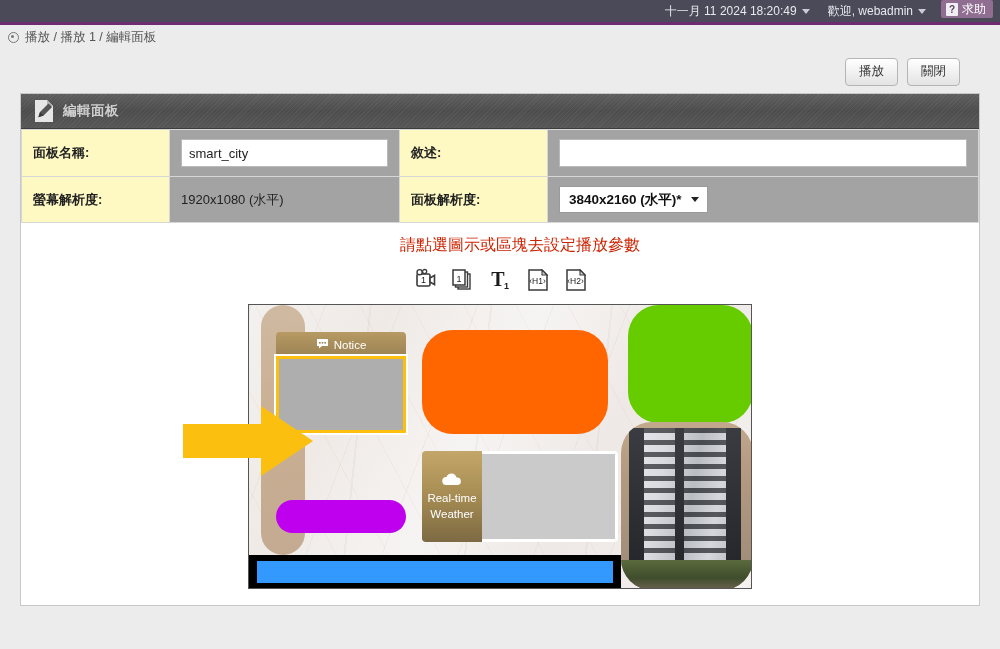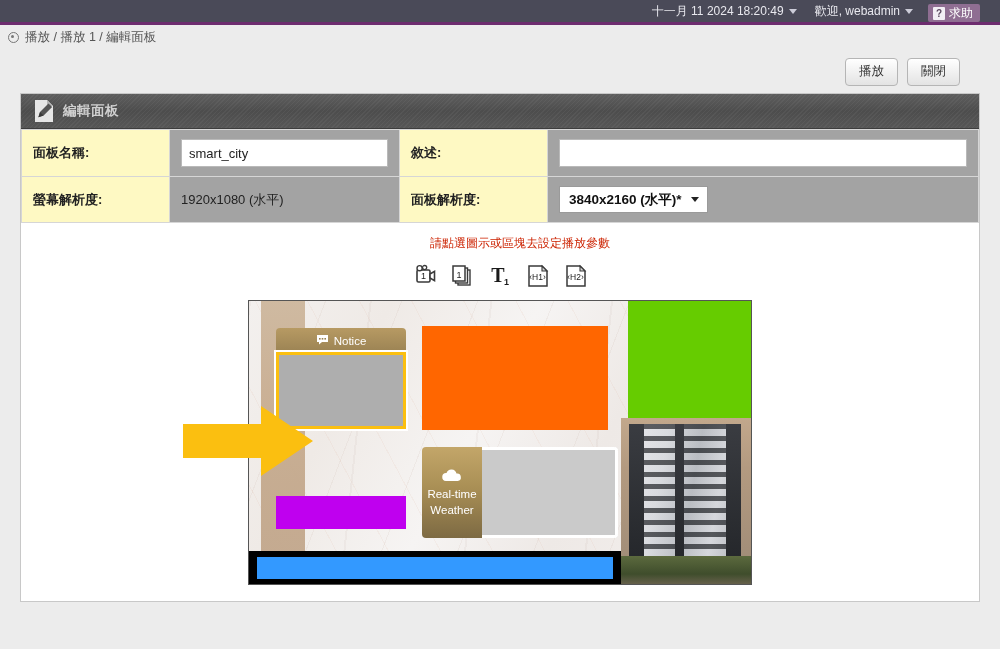--- a/index.html
+++ b/index.html
@@ -9,23 +9,23 @@
     background: #ececec;
     font-family: "Liberation Sans", "DejaVu Sans", sans-serif;
     overflow: hidden;
   }
 
   
   #topbar {
     height: 22px;
     background: #4a4a58;
     display: flex;
-    align-items: flex-end;
+    align-items: flex-start;
     justify-content: flex-end;
-    padding: 0 17px 0 0;
+    padding: 0 4px 0 0;
     color: #e8e8ee;
     font-size: 12px;
     position: relative;
     z-index: 5;
   }
   .tb-item {
     display: flex; align-items: center; gap: 5px;
     padding: 0 9px; height: 22px;
     white-space: nowrap;
   }
@@ -161,21 +161,21 @@
   }
 
   
   #editor-area {
     background: #fff;
     padding: 12px 0 16px;
     display: flex; flex-direction: column; align-items: center;
   }
   #hint-text {
     color: #cc2200;
-    font-size: 12px;
+    font-size: 16px;
     margin-bottom: 11px;
     margin-left: 40px;
   }
   #icon-toolbar {
     display: flex; align-items: center; gap: 12px;
     margin-bottom: 11px;
   }
   .tool-ic { width: 26px; height: 26px; cursor: pointer; display:block; }
 
   
@@ -186,21 +186,21 @@
     overflow: hidden;
     background: linear-gradient(118deg,#f3f0ee 0%,#efeae6 22%,#f6f4f3 45%,#eee9e6 66%,#f4f1ef 100%);
   }
   #marble {
     position:absolute; inset:0;
     background:
       repeating-linear-gradient(62deg, rgba(222,180,160,0.12) 0px, rgba(222,180,160,0.12) 1px, rgba(0,0,0,0) 1px, rgba(0,0,0,0) 46px),
       repeating-linear-gradient(111deg, rgba(205,185,175,0.16) 0px, rgba(205,185,175,0.16) 1px, rgba(0,0,0,0) 1px, rgba(0,0,0,0) 71px),
       repeating-linear-gradient(96deg, rgba(160,130,120,0.07) 0px, rgba(160,130,120,0.07) 2px, rgba(0,0,0,0) 2px, rgba(0,0,0,0) 120px);
   }
-  .zone { position: absolute; }
+  .zone { position: absolute; border-radius: 31px; }
   #tan-strip {
     left: 12px; top: 0; width: 44px; height: 250px;
     background: linear-gradient(180deg,#cdb79d,#c9ae92 35%,#c4a98d 70%,#c2a78c);
     opacity: .95;
   }
   #notice-zone { left: 27px; top: 27px; width: 130px; height: 101px; }
   #notice-head {
     height: 25px;
     background: linear-gradient(#b79a63,#9a8253);
     border-radius: 4px 4px 0 0;

